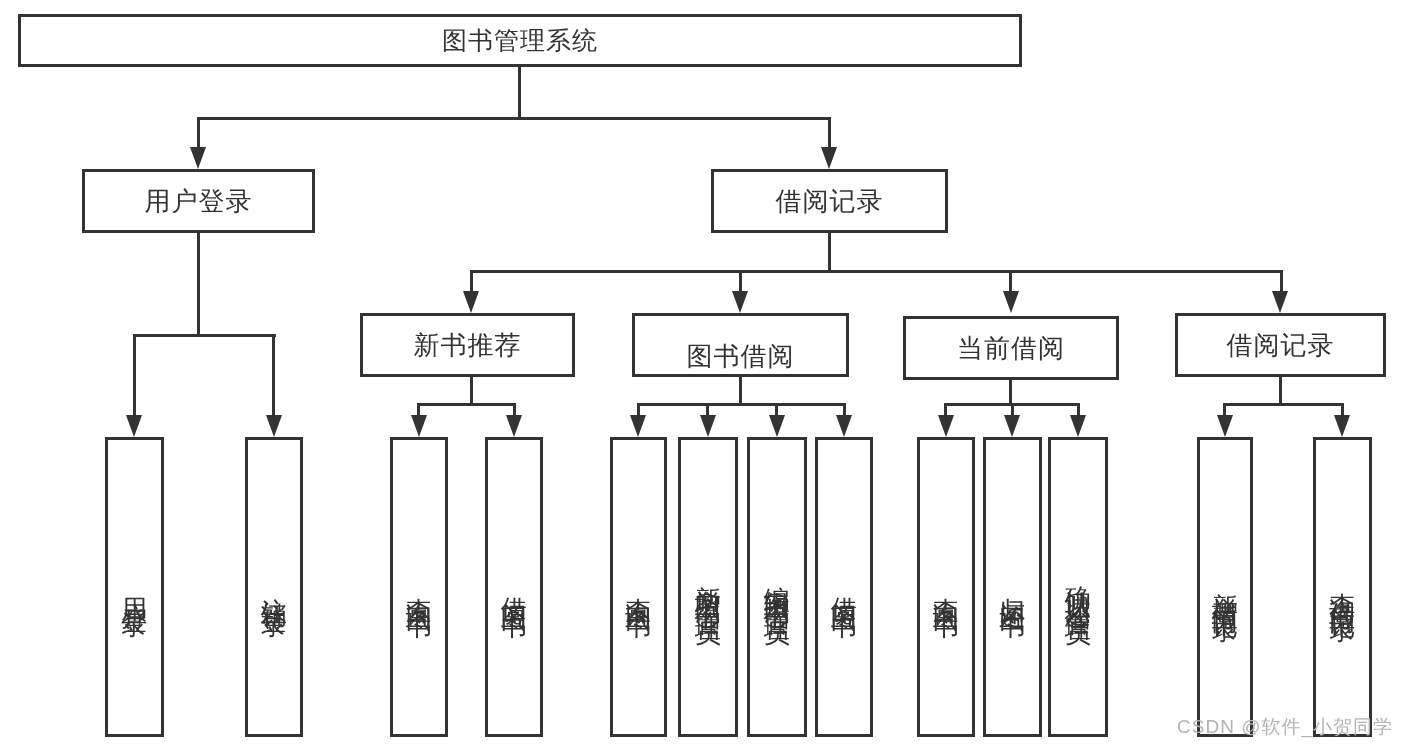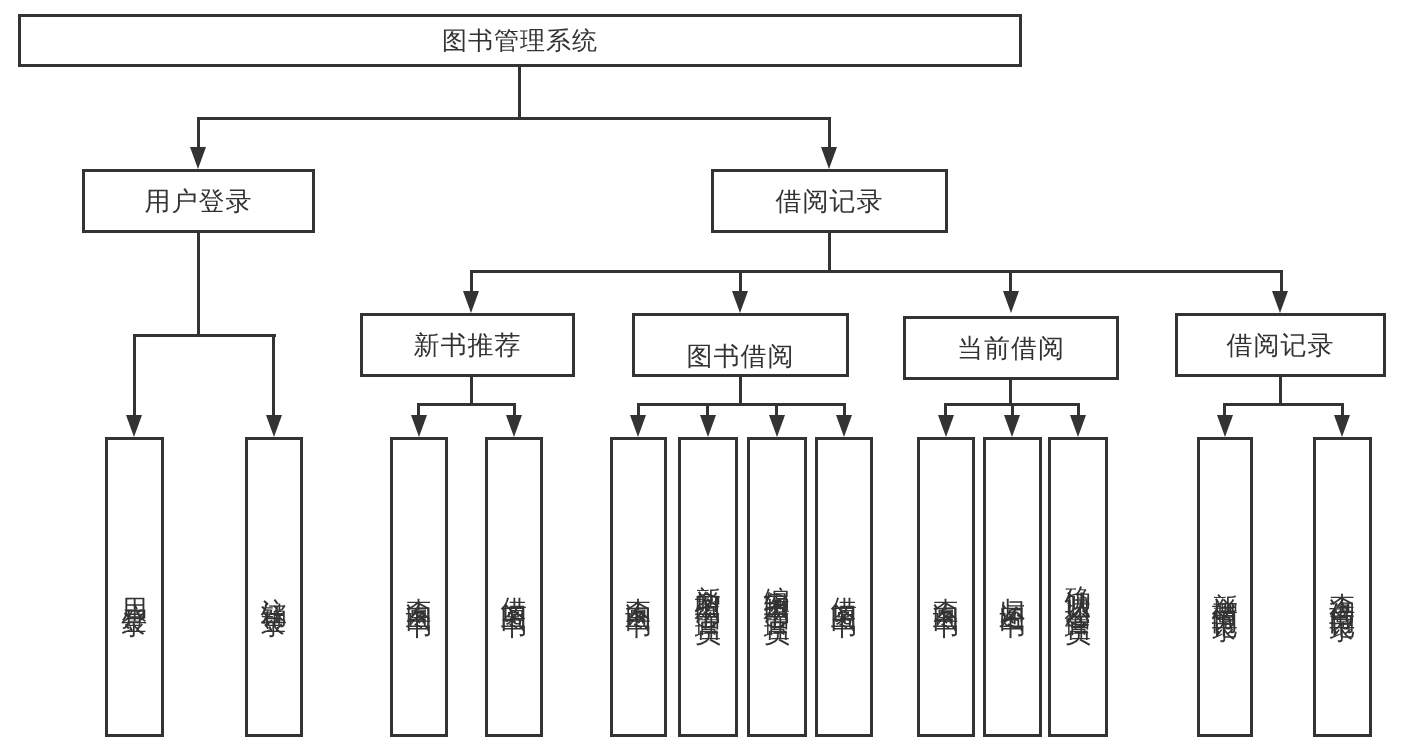--- a/index.html
+++ b/index.html
@@ -180,14 +180,15 @@
   <div class="line" style="left:1077px; top:403px; width:3px;   height:14px;"></div>
   <div class="arrow" style="left:1070px; top:415px;"></div>
 
   <div class="line" style="left:1279px; top:377px; width:3px;   height:29px;"></div>
   <div class="line" style="left:1223px; top:403px; width:121px; height:3px;"></div>
   <div class="line" style="left:1223px; top:403px; width:3px;   height:14px;"></div>
   <div class="arrow" style="left:1217px; top:415px;"></div>
   <div class="line" style="left:1341px; top:403px; width:3px;   height:14px;"></div>
   <div class="arrow" style="left:1334px; top:415px;"></div>
 
+  <div class="watermark">CSDN @软件_小贺同学</div>
 
 </div>
 
 </body></html>

